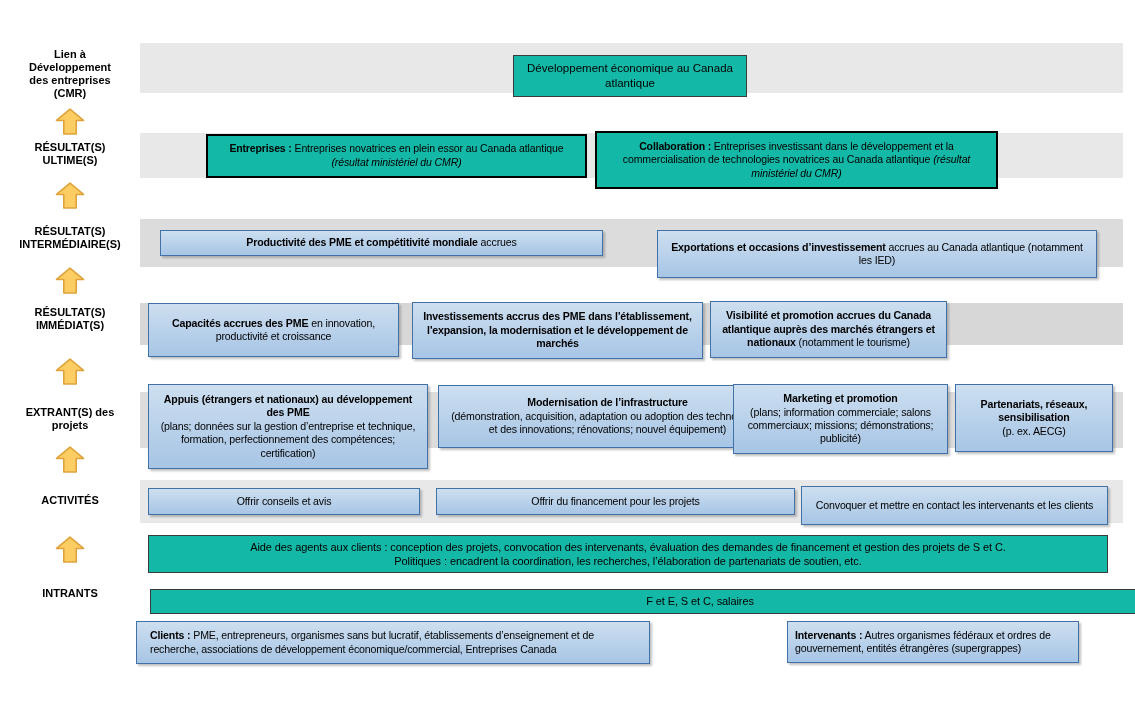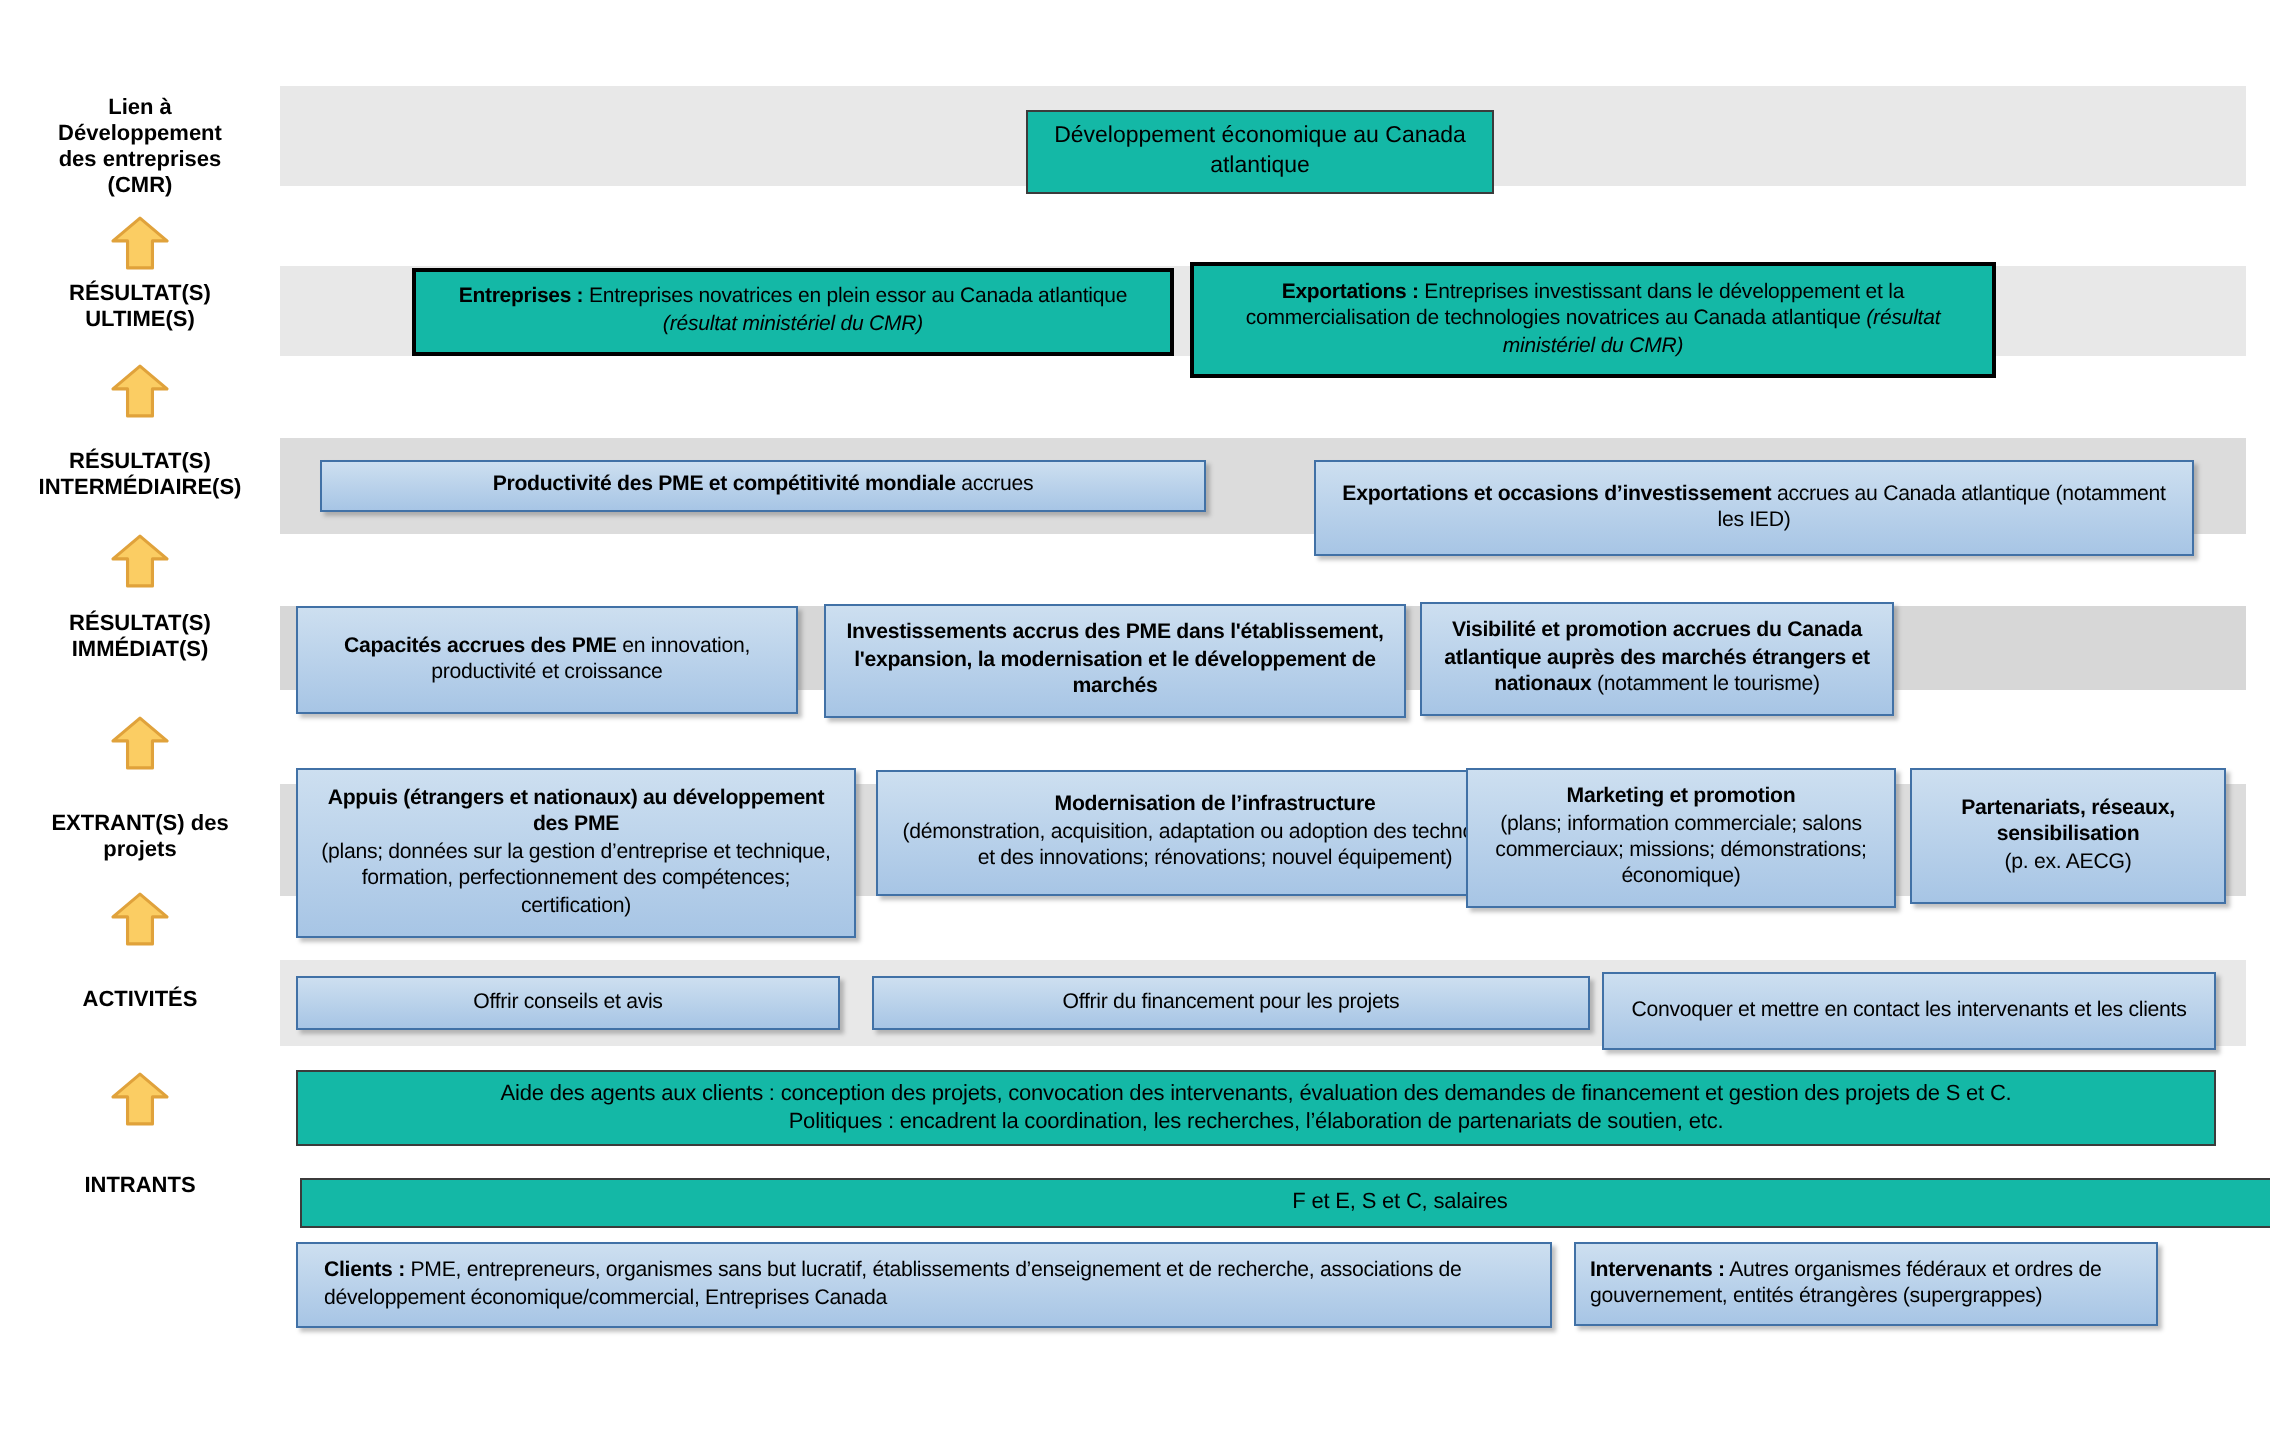--- a/index.html
+++ b/index.html
@@ -85,21 +85,21 @@
     </svg>
 
   <div class="wbox title-font" style="left:513px;top:55px;width:234px;height:42px;">
     <div class="txt">Développement économique au Canada atlantique</div>
   </div>
 
   <div class="wbox thick" style="left:206px;top:134px;width:381px;height:44px;">
     <div class="txt"><b>Entreprises :</b><span> Entreprises novatrices en plein essor au Canada atlantique </span><i>(résultat ministériel du CMR)</i></div>
   </div>
   <div class="wbox thick" style="left:595px;top:131px;width:403px;height:58px;">
-    <div class="txt"><b>Exportations :</b><span> Entreprises investissant dans le développement et la commercialisation de technologies novatrices au Canada atlantique </span><i>(résultat ministériel du CMR)</i></div>
+    <div class="txt"><b>Collaboration :</b><span> Entreprises investissant dans le développement et la commercialisation de technologies novatrices au Canada atlantique </span><i>(résultat ministériel du CMR)</i></div>
   </div>
 
   <div class="bbox" style="left:160px;top:230px;width:443px;height:26px;">
     <div class="txt"><b>Productivité des PME et compétitivité mondiale</b><span> accrues</span></div>
   </div>
   <div class="bbox" style="left:657px;top:230px;width:440px;height:48px;">
     <div class="txt"><b>Exportations et occasions d’investissement</b><span> accrues au Canada atlantique (notamment les IED)</span></div>
   </div>
 
   <div class="bbox" style="left:148px;top:303px;width:251px;height:54px;">
@@ -115,21 +115,21 @@
   <div class="bbox" style="left:148px;top:384px;width:280px;height:85px;">
     <div class="txt"><b>Appuis (étrangers et nationaux) au développement des PME</b></div>
     <div class="txt">(plans; données sur la gestion d’entreprise et technique, formation, perfectionnement des compétences; certification)</div>
   </div>
   <div class="bbox" style="left:438px;top:385px;width:339px;height:63px;">
     <div class="txt"><b>Modernisation de l’infrastructure</b></div>
     <div class="txt">(démonstration, acquisition, adaptation ou adoption des technologies et des innovations; rénovations; nouvel équipement)</div>
   </div>
   <div class="bbox" style="left:733px;top:384px;width:215px;height:70px;">
     <div class="txt"><b>Marketing et promotion</b></div>
-    <div class="txt">(plans; information commerciale; salons commerciaux; missions; démonstrations; économique)</div>
+    <div class="txt">(plans; information commerciale; salons commerciaux; missions; démonstrations; publicité)</div>
   </div>
   <div class="bbox" style="left:955px;top:384px;width:158px;height:68px;">
     <div class="txt"><b>Partenariats, réseaux, sensibilisation</b></div>
     <div class="txt">(p. ex. AECG)</div>
   </div>
 
   <div class="bbox" style="left:148px;top:488px;width:272px;height:27px;">
     <div class="txt">Offrir conseils et avis</div>
   </div>
   <div class="bbox" style="left:436px;top:488px;width:359px;height:27px;">
@@ -141,20 +141,20 @@
 
   <div class="wbox" style="left:148px;top:535px;width:960px;height:38px;font-size:11px;">
     <div class="txt">Aide des agents aux clients : conception des projets, convocation des intervenants, évaluation des demandes de financement et gestion des projets de S et C.</div>
     <div class="txt">Politiques : encadrent la coordination, les recherches, l’élaboration de partenariats de soutien, etc.</div>
   </div>
 
   <div class="wbox" style="left:150px;top:589px;width:1100px;height:25px;font-size:11px;">
     <div class="txt">F et E, S et C, salaires</div>
   </div>
 
-  <div class="bbox left" style="left:148px;top:621px;width:628px;height:43px;padding-left:13px;">
+  <div class="bbox left" style="left:136px;top:621px;width:514px;height:43px;padding-left:13px;">
     <div class="txt"><b>Clients :</b><span> PME, entrepreneurs, organismes sans but lucratif, établissements d’enseignement et de recherche, associations de développement économique/commercial, Entreprises Canada</span></div>
   </div>
   <div class="bbox left" style="left:787px;top:621px;width:292px;height:42px;">
     <div class="txt"><b>Intervenants :</b><span> Autres organismes fédéraux et ordres de gouvernement, entités étrangères (supergrappes)</span></div>
   </div>
 
 </div>
 
 </body></html>

